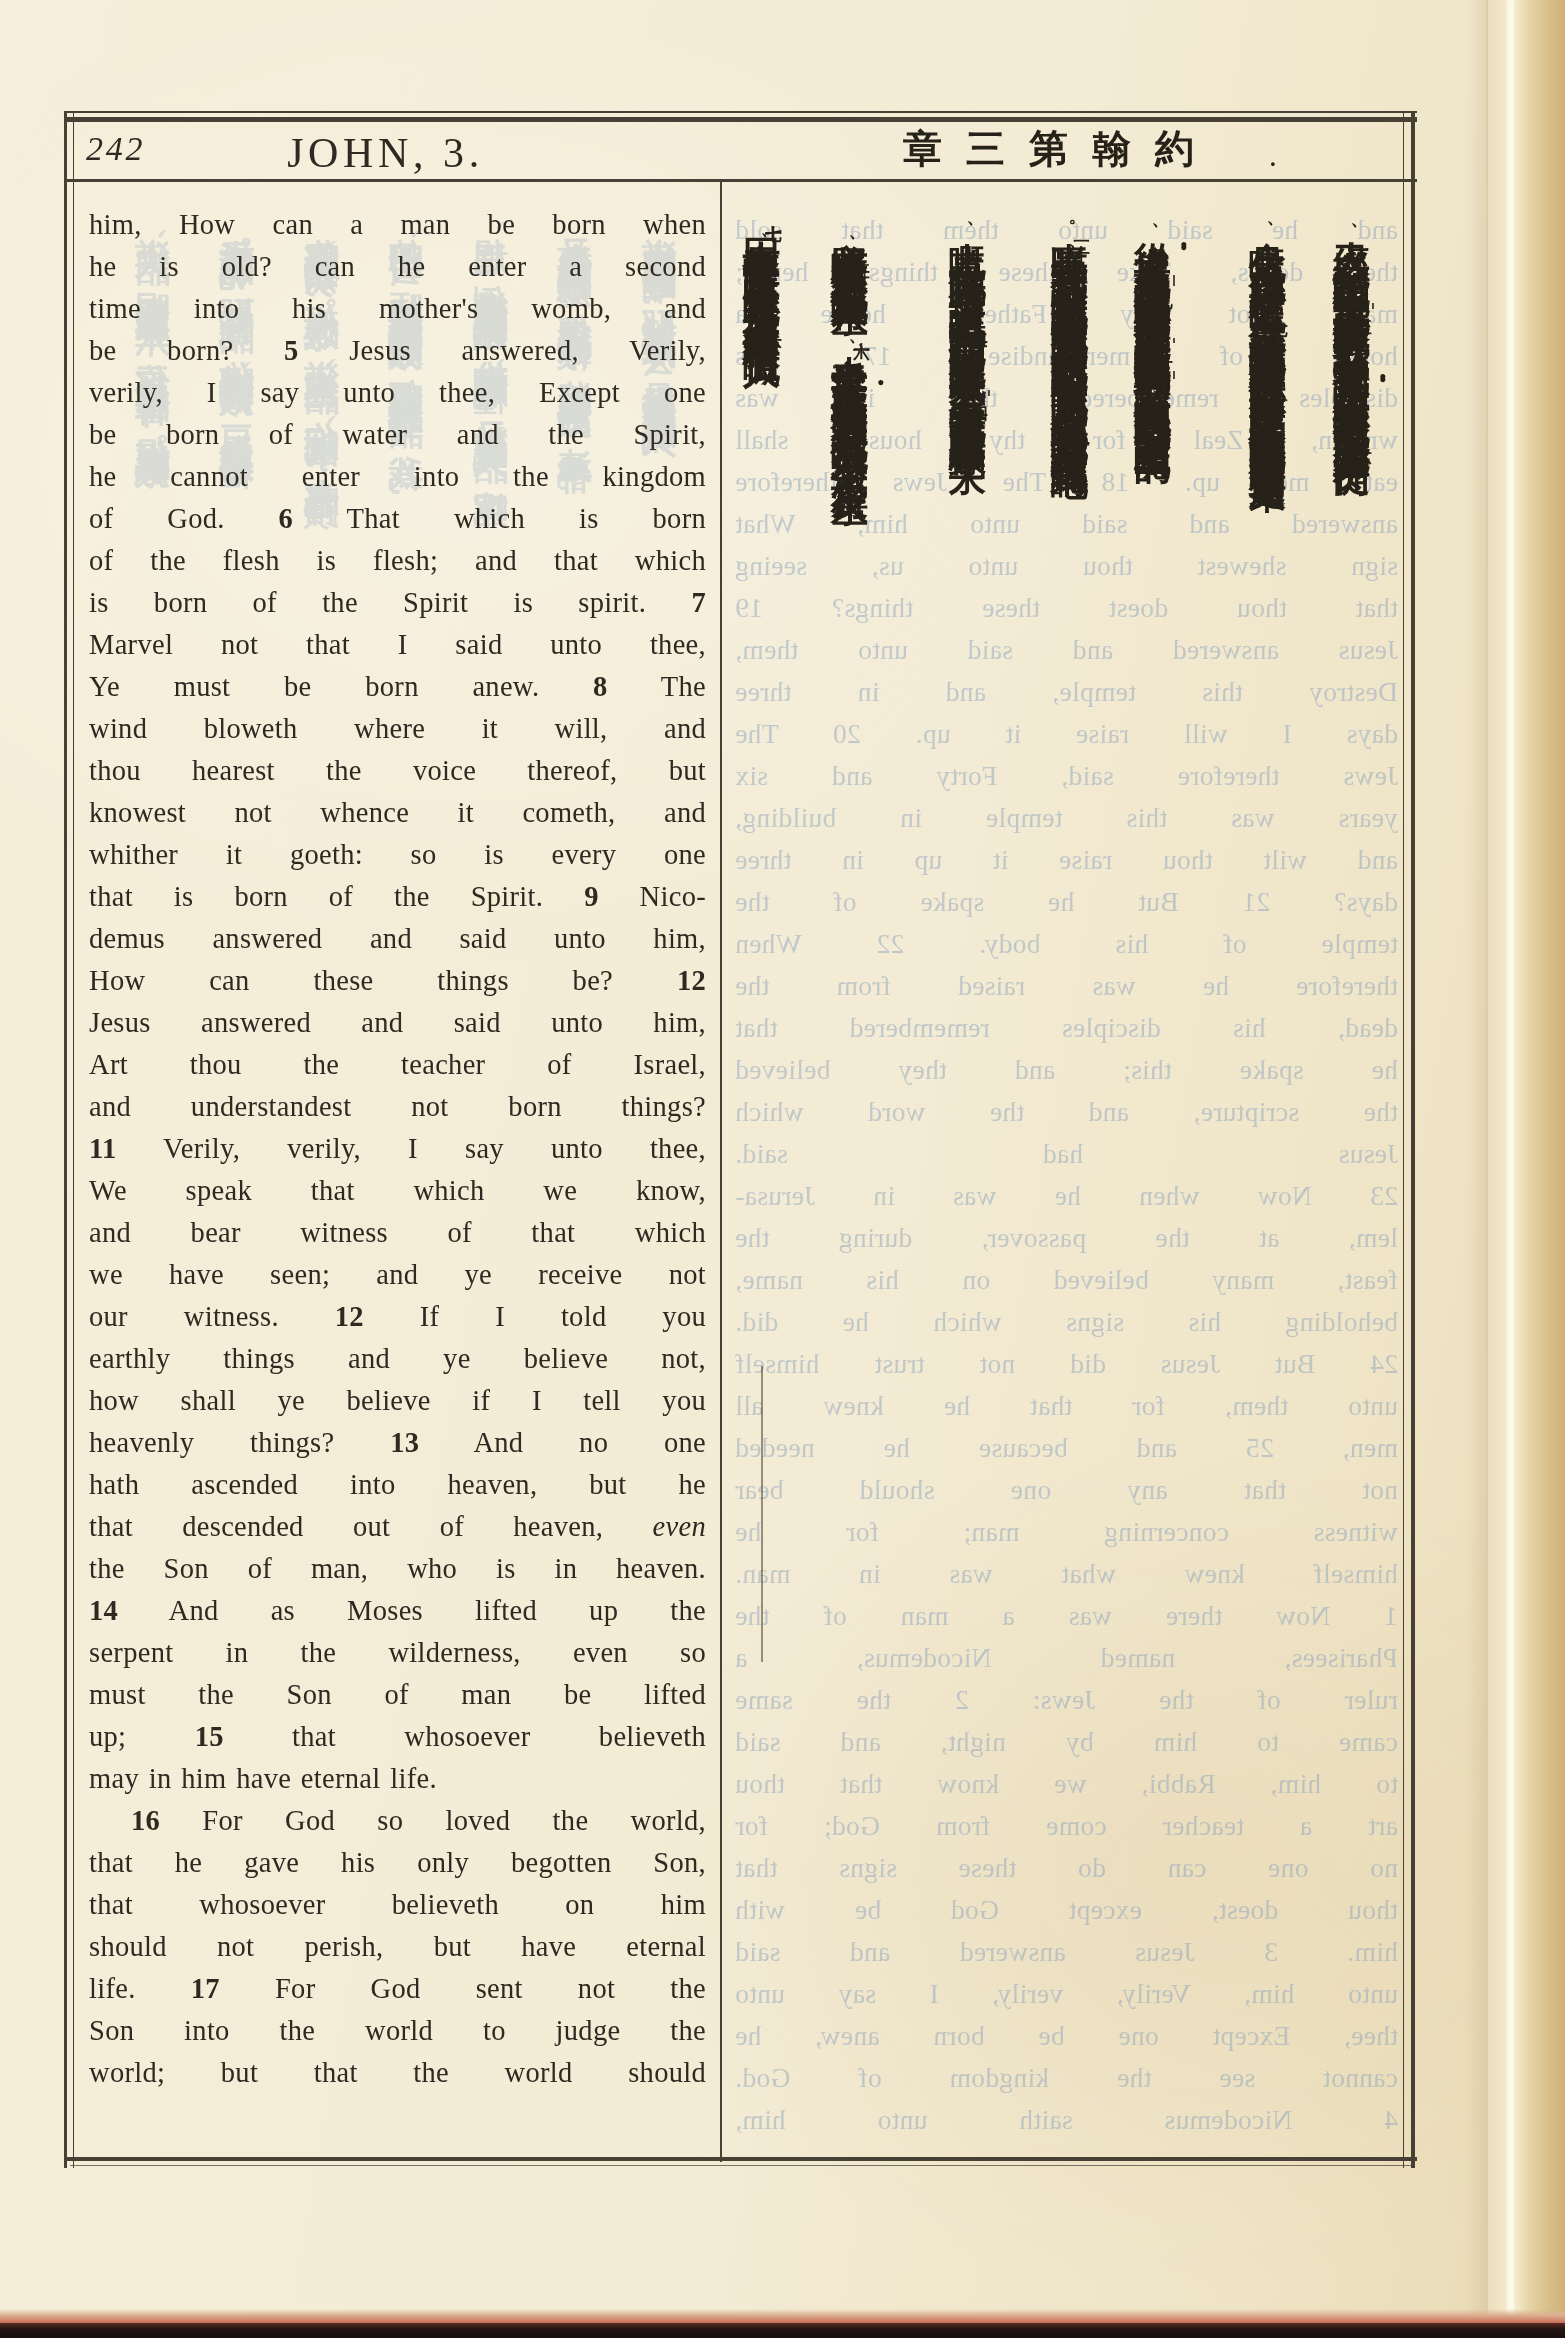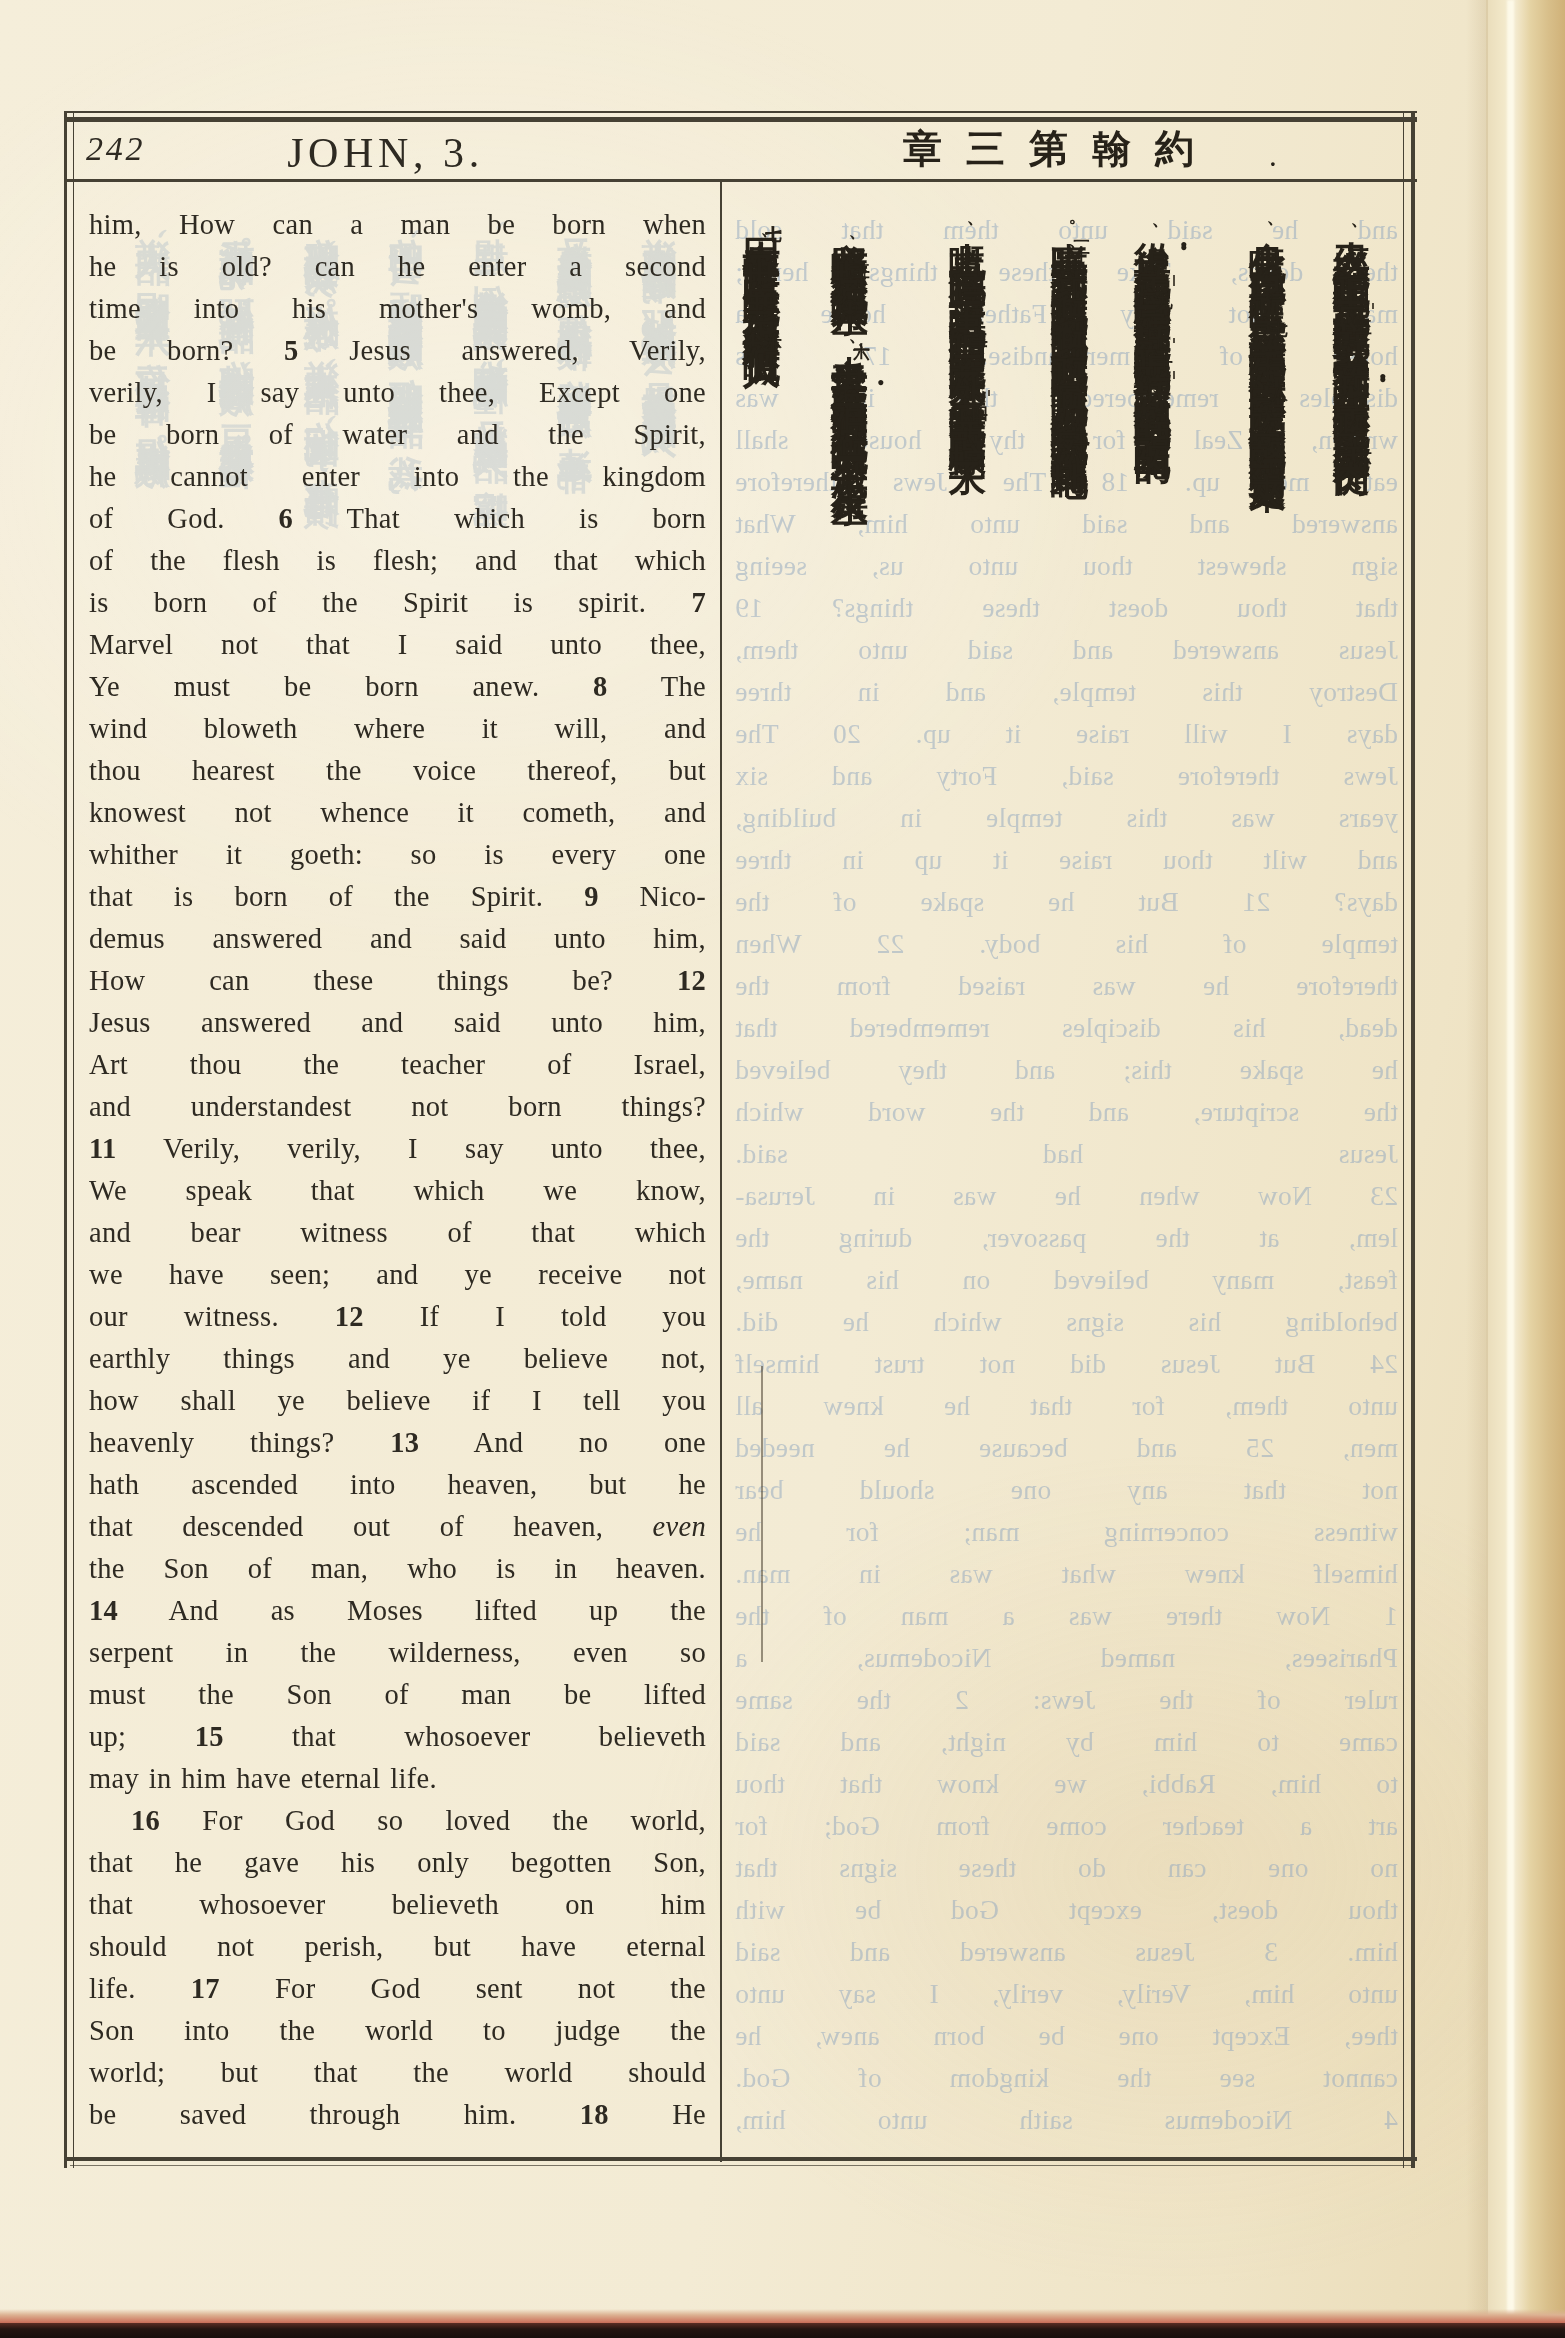--- a/index.html
+++ b/index.html
@@ -191,21 +191,20 @@
     <div class="en-line j">must the Son of man be lifted</div>
     <div class="en-line j">up; <b>15</b> that whosoever believeth</div>
     <div class="en-line">may in him have eternal life.</div>
     <div class="en-line j ind"><b>16</b> For God so loved the world,</div>
     <div class="en-line j">that he gave his only begotten Son,</div>
     <div class="en-line j">that whosoever believeth on him</div>
     <div class="en-line j">should not perish, but have eternal</div>
     <div class="en-line j">life. <b>17</b> For God sent not the</div>
     <div class="en-line j">Son into the world to judge the</div>
     <div class="en-line j">world; but that the world should</div>
-    <div class="en-line j">be saved through him. <b>18</b> He</div>
   </div>
 
 <div id="cn-cols">
     <div class="cn-col" style="left: 1342px;">人已經老<span class="p">、</span>點能重生呢<span class="p">、</span>豈能再入母胎生出來咩<span class="p">。</span><span class="v">五</span><span class="pn">耶穌</span>話<span class="p">、</span>我實實話你知<span class="p">、</span>人若唔係從水共<span class="em">聖靈</span>生嘅<span class="p">、</span>就不能入上帝國<span class="p">。</span><span class="v">六</span>從肉</div>
     <div class="cn-col" style="left: 1242px;">身生嘅<span class="p">、</span>就係肉身<span class="p">、</span>從靈生嘅<span class="p">、</span>就係靈<span class="p">。</span><span class="v">七</span>我話你哋必要重生<span class="p">、</span>你唔使以為出奇<span class="p">。</span><span class="v">八</span>風隨意來吹<span class="p">、</span>你聽聞風嘅聲<span class="p">、</span>但唔知到從邊處來</div>
     <div class="cn-col" style="left: 1143px;">從邊處去<span class="p">、</span>凡從<span class="em">聖靈</span>生嘅亦係噉樣<span class="p">。</span><span class="v">九</span><span class="pn">尼哥底母</span>問佢話<span class="p">、</span>點能有噉嘅事呢<span class="p">。</span><span class="v">十</span><span class="pn">耶穌</span>答佢話<span class="p">、</span>你係<span class="pn">以色列</span>人嘅教師<span class="p">、</span>重未明白呢的</div>
     <div class="cn-col" style="left: 1044px;">事咩<span class="p">。</span><span class="v">十一</span>我實實話你知<span class="p">、</span>我哋所講嘅<span class="p">、</span>係我哋知到嘅<span class="p">、</span>我哋所證明嘅<span class="p">、</span>係我哋見過嘅<span class="p">、</span>但你哋唔接納我哋嘅見證<span class="p">。</span><span class="v">十二</span>我對你哋講地</div>
     <div class="cn-col" style="left: 942px;">上嘅事<span class="p">、</span>你哋尚且唔信<span class="p">、</span>若講天上嘅事<span class="p">、</span>點能信呢<span class="p">。</span><span class="v">十三</span>除嘵從天降落來嘅人子之外<span class="p">、</span>未有升過天嘅<span class="p">。</span><span class="v">十四</span><span class="pn">摩西</span>在曠野點樣舉蛇<span class="p">、</span>人子</div>
     <div class="cn-col" style="left: 840px;">亦將照噉樣被舉起<span class="p">、</span>俾<span class="v">十五</span>但凡信佢嘅人得永生<span class="p">。</span>○<span class="v">十六</span>上帝愛世界<span class="p">、</span>甚至將佢獨生之子賜過<span class="em">佢</span><span class="p">、</span>分凡信佢嘅<span class="p">、</span>不至滅亡<span class="p">、</span>反得永生<span class="p">。</span></div>
     <div class="cn-col" style="left: 736px;"><span class="v">十七</span>因上帝打發佢子降世<span class="p">、</span>唔係定世界嘅罪<span class="p">、</span>乃係令世界由佢得救<span class="p">。</span><span class="v">十八</span>信佢嘅人<span class="p">、</span></div>

